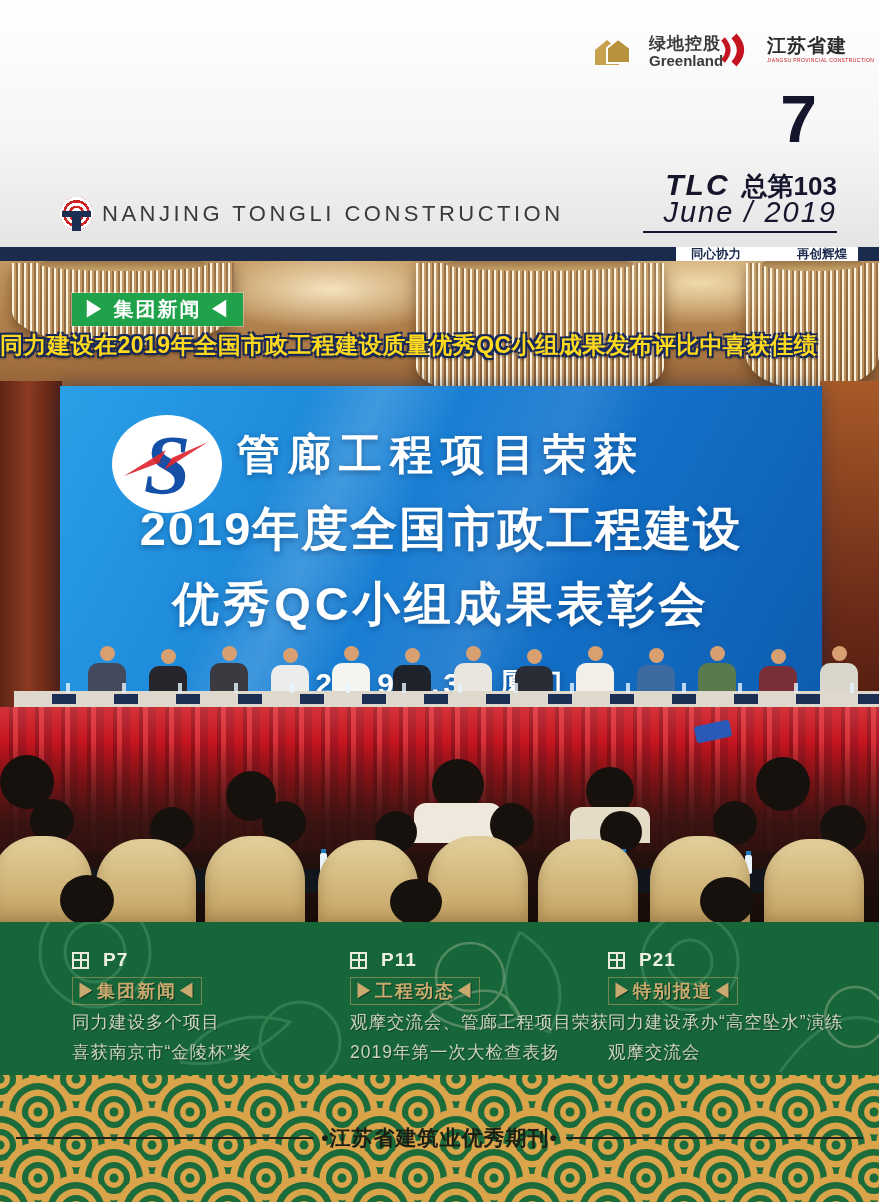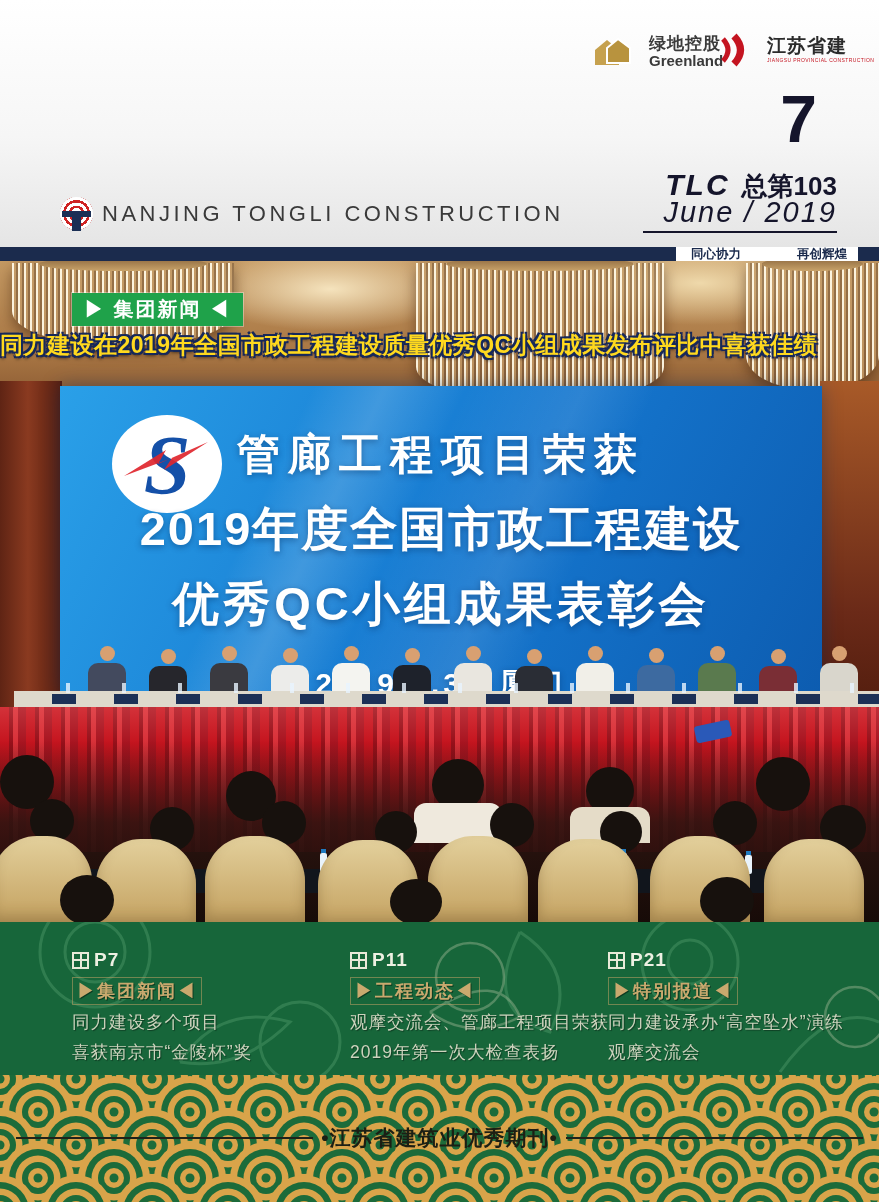--- a/index.html
+++ b/index.html
@@ -97,21 +97,21 @@
     font-size:20px;font-weight:bold;padding:3px 12px;letter-spacing:2px;
     box-shadow:0 0 0 1px rgba(255,255,255,.35);white-space:nowrap;}
   .headline{position:absolute;left:0;right:0;top:330px;text-align:left;
     font-size:23px;font-weight:bold;color:#ffd91e;letter-spacing:.5px;white-space:nowrap;
     text-shadow:-2px -2px 0 #16285a,2px -2px 0 #16285a,-2px 2px 0 #16285a,2px 2px 0 #16285a,0 3px 3px rgba(0,0,0,.5);}
 
   
   .toc{position:absolute;left:0;top:922px;width:879px;height:153px;background:#17663a;overflow:hidden;}
   .toc-deco{position:absolute;inset:0;}
   .toc-col{position:absolute;top:27px;width:270px;}
-  .toc-pageline{display:flex;align-items:center;gap:5px;}
+  .toc-pageline{display:flex;align-items:center;gap:14px;}
   .grid-icon{width:13px;height:13px;border:2px solid #e9ead8;
     background:
       linear-gradient(#e9ead8,#e9ead8) center/2px 100% no-repeat,
       linear-gradient(#e9ead8,#e9ead8) center/100% 2px no-repeat;}
   .toc-page{font-size:19px;font-weight:bold;color:#eef0e2;letter-spacing:1px;}
   .toc-section{display:inline-block;margin-top:6px;font-size:18px;font-weight:bold;color:#c9a96e;
     letter-spacing:2px;border:1px solid rgba(190,160,100,.55);padding:1px 4px;
     text-shadow:1px 1px 0 #0d3a20;}
   .toc-line{margin-top:5px;font-size:17.5px;color:#cdd3bd;letter-spacing:1px;line-height:25px;
     text-shadow:1px 1px 1px rgba(0,0,0,.4);white-space:nowrap;}

